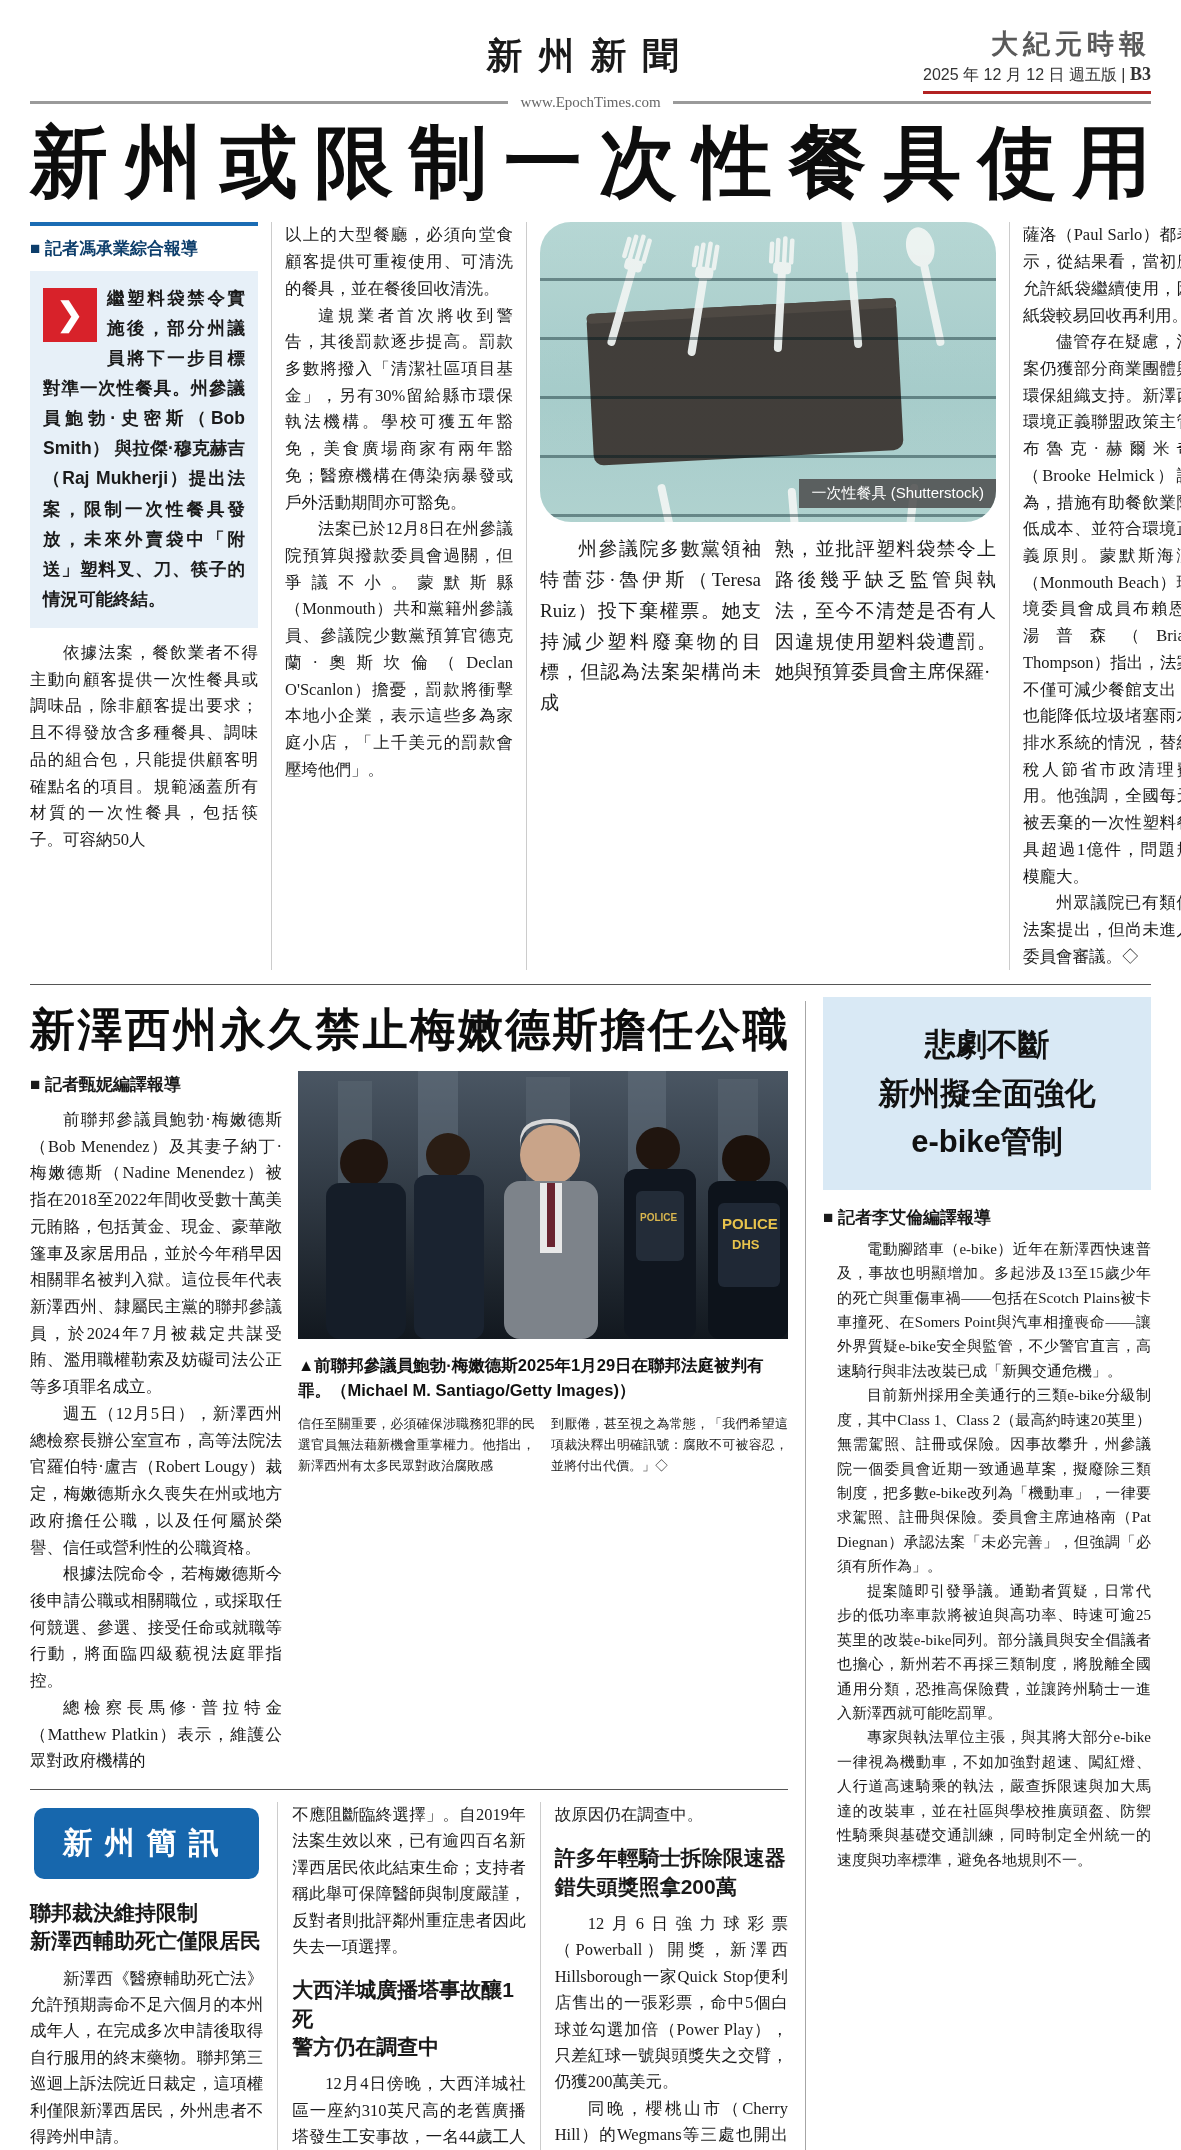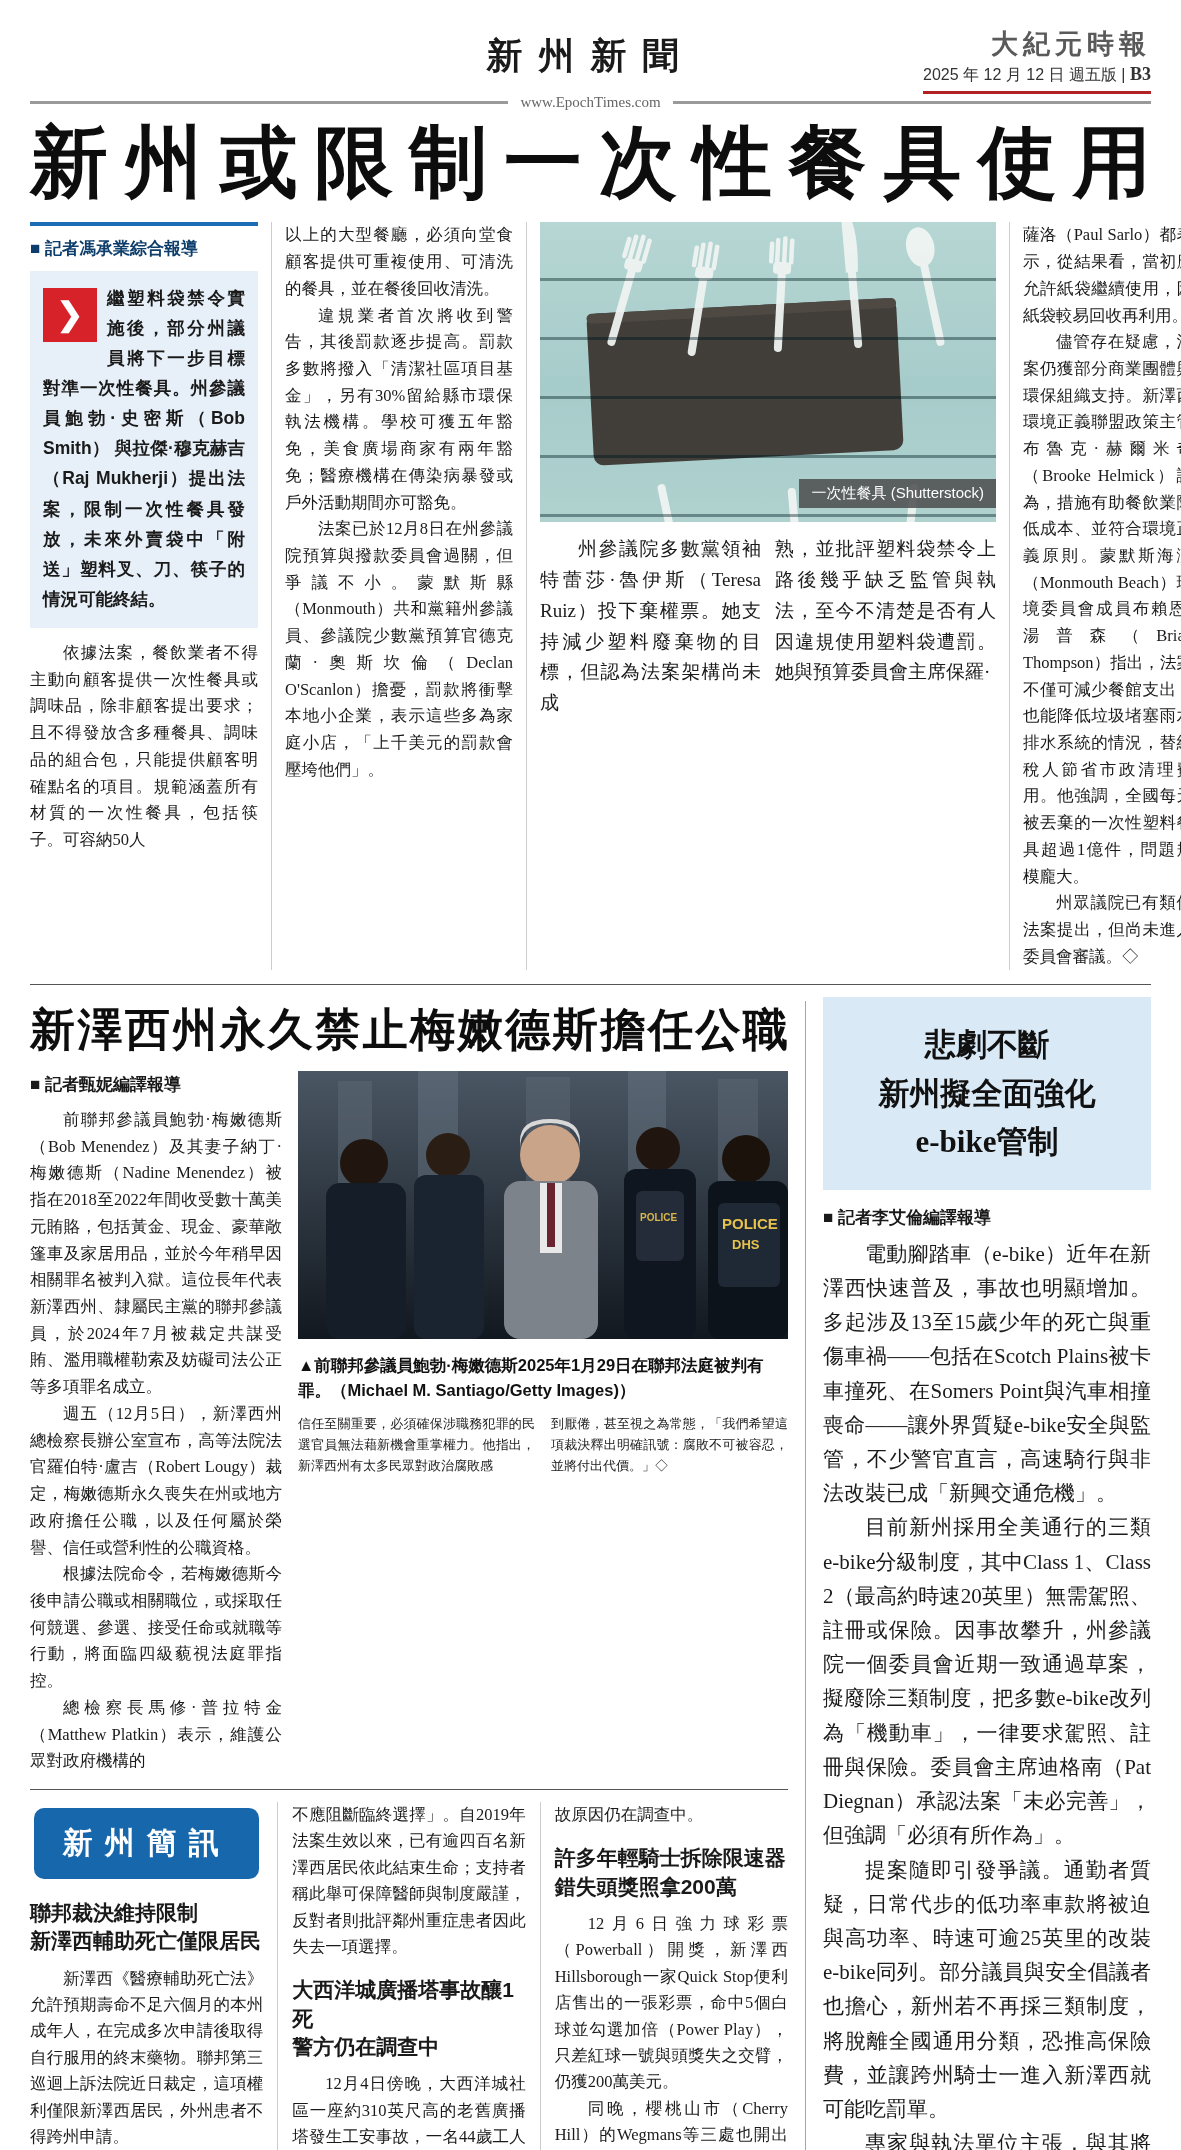--- a/index.html
+++ b/index.html
@@ -32,21 +32,21 @@
   .ind{text-indent:2em;}
   .noind{text-indent:0;}
   .byline1{border-top:4px solid #1a6cb4;color:#0d3e6b;font-family:"Liberation Sans",sans-serif;
         font-weight:700;font-size:17px;padding:9px 0 8px;}
   .lead-box{background:#e7f0f8;padding:12px 13px 14px;font-family:"Liberation Sans",sans-serif;
         font-weight:700;font-size:17.5px;line-height:1.72;text-align:justify;margin-bottom:12px;}
   .chevron{float:left;width:54px;height:54px;background:#d8222a;margin:5px 10px 2px 0;
         display:flex;align-items:center;justify-content:center;color:#fff;font-size:32px;
         font-family:"Liberation Sans",sans-serif;font-weight:700;}
   .photo1{position:relative;height:300px;overflow:hidden;margin-bottom:12px;
-        background:linear-gradient(180deg,#aed2cf 0,#9cc6c4 55%,#a7cdca 100%);}
+        background:linear-gradient(180deg,#aed2cf 0,#9cc6c4 55%,#a7cdca 100%);border-radius:31px;}
   .photo1 .planks{position:absolute;inset:0;background:repeating-linear-gradient(180deg,
         rgba(255,255,255,.10) 0 56px, rgba(25,50,55,.45) 56px 59px);}
   .caption-overlay{position:absolute;right:0;bottom:14px;background:rgba(75,75,75,.85);color:#fff;
         font-family:"Liberation Sans",sans-serif;font-size:15px;padding:5px 12px;}
   .a1-mid-cols{display:flex;gap:14px;}
   .a1-mid-cols .sc{flex:1;font-size:19px;line-height:1.62;text-align:justify;}
   .section-div{border:0;border-top:1px solid #555;margin:14px 0 12px;}
   
   .row2{display:flex;align-items:stretch;}
   .row2-left{width:758px;flex:none;}
@@ -67,23 +67,23 @@
   .briefs{display:flex;margin-top:2px;}
   .b-col{flex:1;font-size:16.5px;line-height:1.6;text-align:justify;min-width:0;}
   .b-col + .b-col{border-left:1px solid #ccc;margin-left:14px;padding-left:14px;}
   .briefs-label{background:#1767ad;color:#fff;font-family:"Liberation Sans",sans-serif;
         font-weight:700;font-size:30px;letter-spacing:12px;text-align:center;padding:11px 0 12px;
         border-radius:10px;margin:6px 4px 18px;}
   .b-title{font-family:"Liberation Sans",sans-serif;font-weight:700;font-size:21px;line-height:1.35;
         margin:16px 0 10px;text-align:left;}
   .b-title.first{margin-top:20px;}
   
-  .sb-titlebox{background:#d9e9f5;text-align:center;padding:24px 8px;font-family:Liberation Serif, serif;
+  .sb-titlebox{background:#d9e9f5;text-align:center;padding:24px 8px;font-family:Liberation Sans, sans-serif;
         font-weight:700;font-size:31px;line-height:1.55;color:#111;margin-bottom:16px;}
-  .sidebar p{font-size:21px;line-height:1.63;text-align:justify;}
+  .sidebar p{font-size:15px;line-height:1.63;text-align:justify;margin-left:14px;}
 </style>
 </head>
 <body>
 
 <div class="page">
 
   <div class="header">
     <div class="section-title">新州新聞</div>
     <div class="masthead-right">
       <div class="paper-name">大紀元時報</div>

